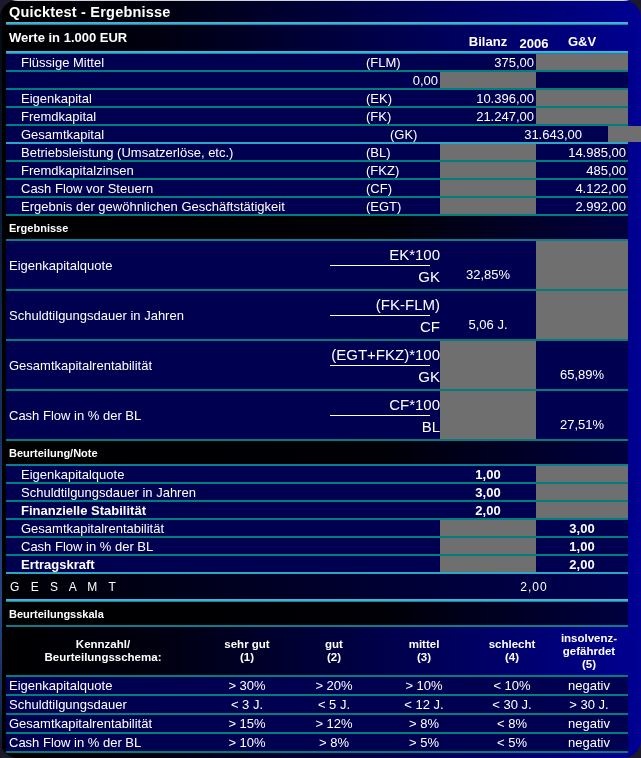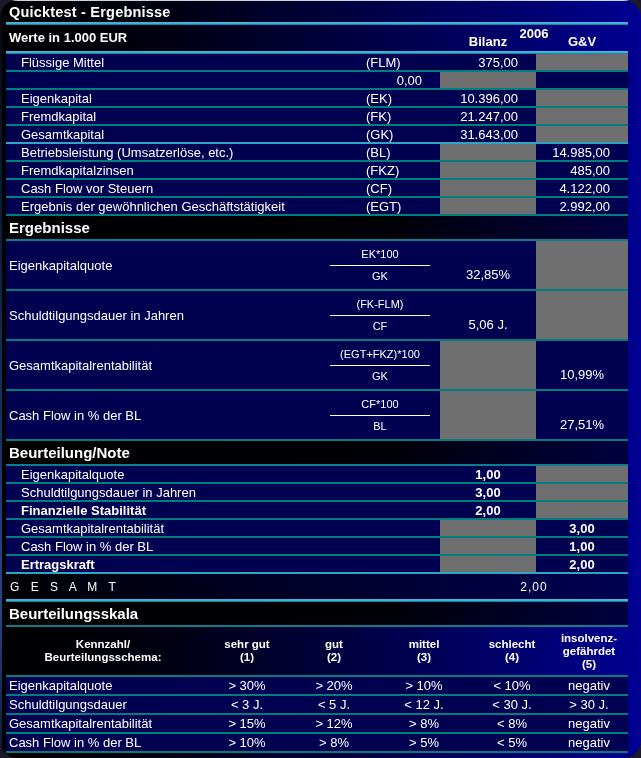--- a/index.html
+++ b/index.html
@@ -13,43 +13,43 @@
   .left-edge { position:absolute; left:0; top:0; bottom:0; width:2px;
     background:linear-gradient(180deg,#000814 0%, #1a3a72 55%, #2a55a0 80%, #101c3c 100%); opacity:.85; }
   .content { margin-left:6px; width:622px; position:relative; }
 
   .title-band { height:21px; display:flex; align-items:center; padding-left:3px;
     font-size:14.5px; font-weight:bold; letter-spacing:.2px; }
   .thick-line { height:3px;
     background:linear-gradient(180deg,#43b6da 0%, #43b6da 45%, #0a6e86 100%); }
 
   .year-header { height:26px; position:relative; font-weight:bold; font-size:13px; }
-  .yh-year   { position:absolute; left:434px; width:188px; top:1px; text-align:center; }
+  .yh-year   { position:absolute; left:434px; width:188px; top:11px; text-align:center; }
   .yh-unit   { position:absolute; left:3px;  bottom:6px; }
   .yh-bilanz { position:absolute; left:434px; width:96px; bottom:2px; text-align:center; }
   .yh-gv     { position:absolute; left:530px; width:92px; bottom:2px; text-align:center; }
 
   .drow { height:18px; box-sizing:border-box; display:grid;
     grid-template-columns:352px 82px 96px 92px; align-items:center;
     background:#000051; border-bottom:2px solid #007d7d; font-size:13px; }
-  .drow.sep-strong { border-bottom-color:#2ba6c4; }
+  .drow.sep-strong { border-bottom-color:#2ba6c4;gap:24px; }
   .c-label { padding-left:15px; white-space:nowrap; overflow:hidden; }
   .c-key   { padding-left:8px; }
-  .c-num   { text-align:right; padding-right:18px; }
+  .c-num   { text-align:right; padding-right:2px; }
   .cell-gray { align-self:stretch; background:#6f6f6f; }
 
   .band { height:25px; box-sizing:border-box; border-bottom:2px solid #0a7e8e;
-    display:flex; align-items:center; padding-left:3px; font-weight:bold; font-size:15px;
+    display:flex; align-items:center; padding-left:3px; font-weight:bold; font-size:11px;
     background:linear-gradient(90deg,#000000 0%, #000006 60%, #000040 100%); }
 
   .frow { height:50px; box-sizing:border-box; display:grid;
     grid-template-columns:314px 120px 96px 92px; align-items:center;
     background:#000051; border-bottom:2px solid #007d7d; font-size:13px; }
   .f-label { padding-left:3px; }
-  .frac { text-align:center; font-size:11px; line-height:13px; align-self:center; }
+  .frac { text-align:right; font-size:15px; line-height:13px; align-self:center; }
   .frac-bar { height:1px; background:#ffffff; width:100px; margin:4px auto; }
   .f-res { text-align:center; align-self:center;margin-top:19px; }
 
   .nrow { height:18px; box-sizing:border-box; display:grid;
     grid-template-columns:434px 96px 92px; align-items:center;
     background:#000051; border-bottom:2px solid #007d7d; font-size:13px; }
   .nrow .val { text-align:center; font-weight:bold; }
   .nrow.bold .c-label { font-weight:bold; }
   .nrow.sep-strong { border-bottom-color:#2ba6c4; }
 
@@ -170,21 +170,21 @@
       <div class="cell-gray"></div>
     </div>
     <div class="frow">
       <div class="f-label">Gesamtkapitalrentabilität</div>
       <div class="frac">
         <div>(EGT+FKZ)*100</div>
         <div class="frac-bar"></div>
         <div>GK</div>
       </div>
       <div class="cell-gray"></div>
-      <div class="f-res">10,99%</div>
+      <div class="f-res">65,89%</div>
     </div>
     <div class="frow">
       <div class="f-label">Cash Flow in % der BL</div>
       <div class="frac">
         <div>CF*100</div>
         <div class="frac-bar"></div>
         <div>BL</div>
       </div>
       <div class="cell-gray"></div>
       <div class="f-res">27,51%</div>

